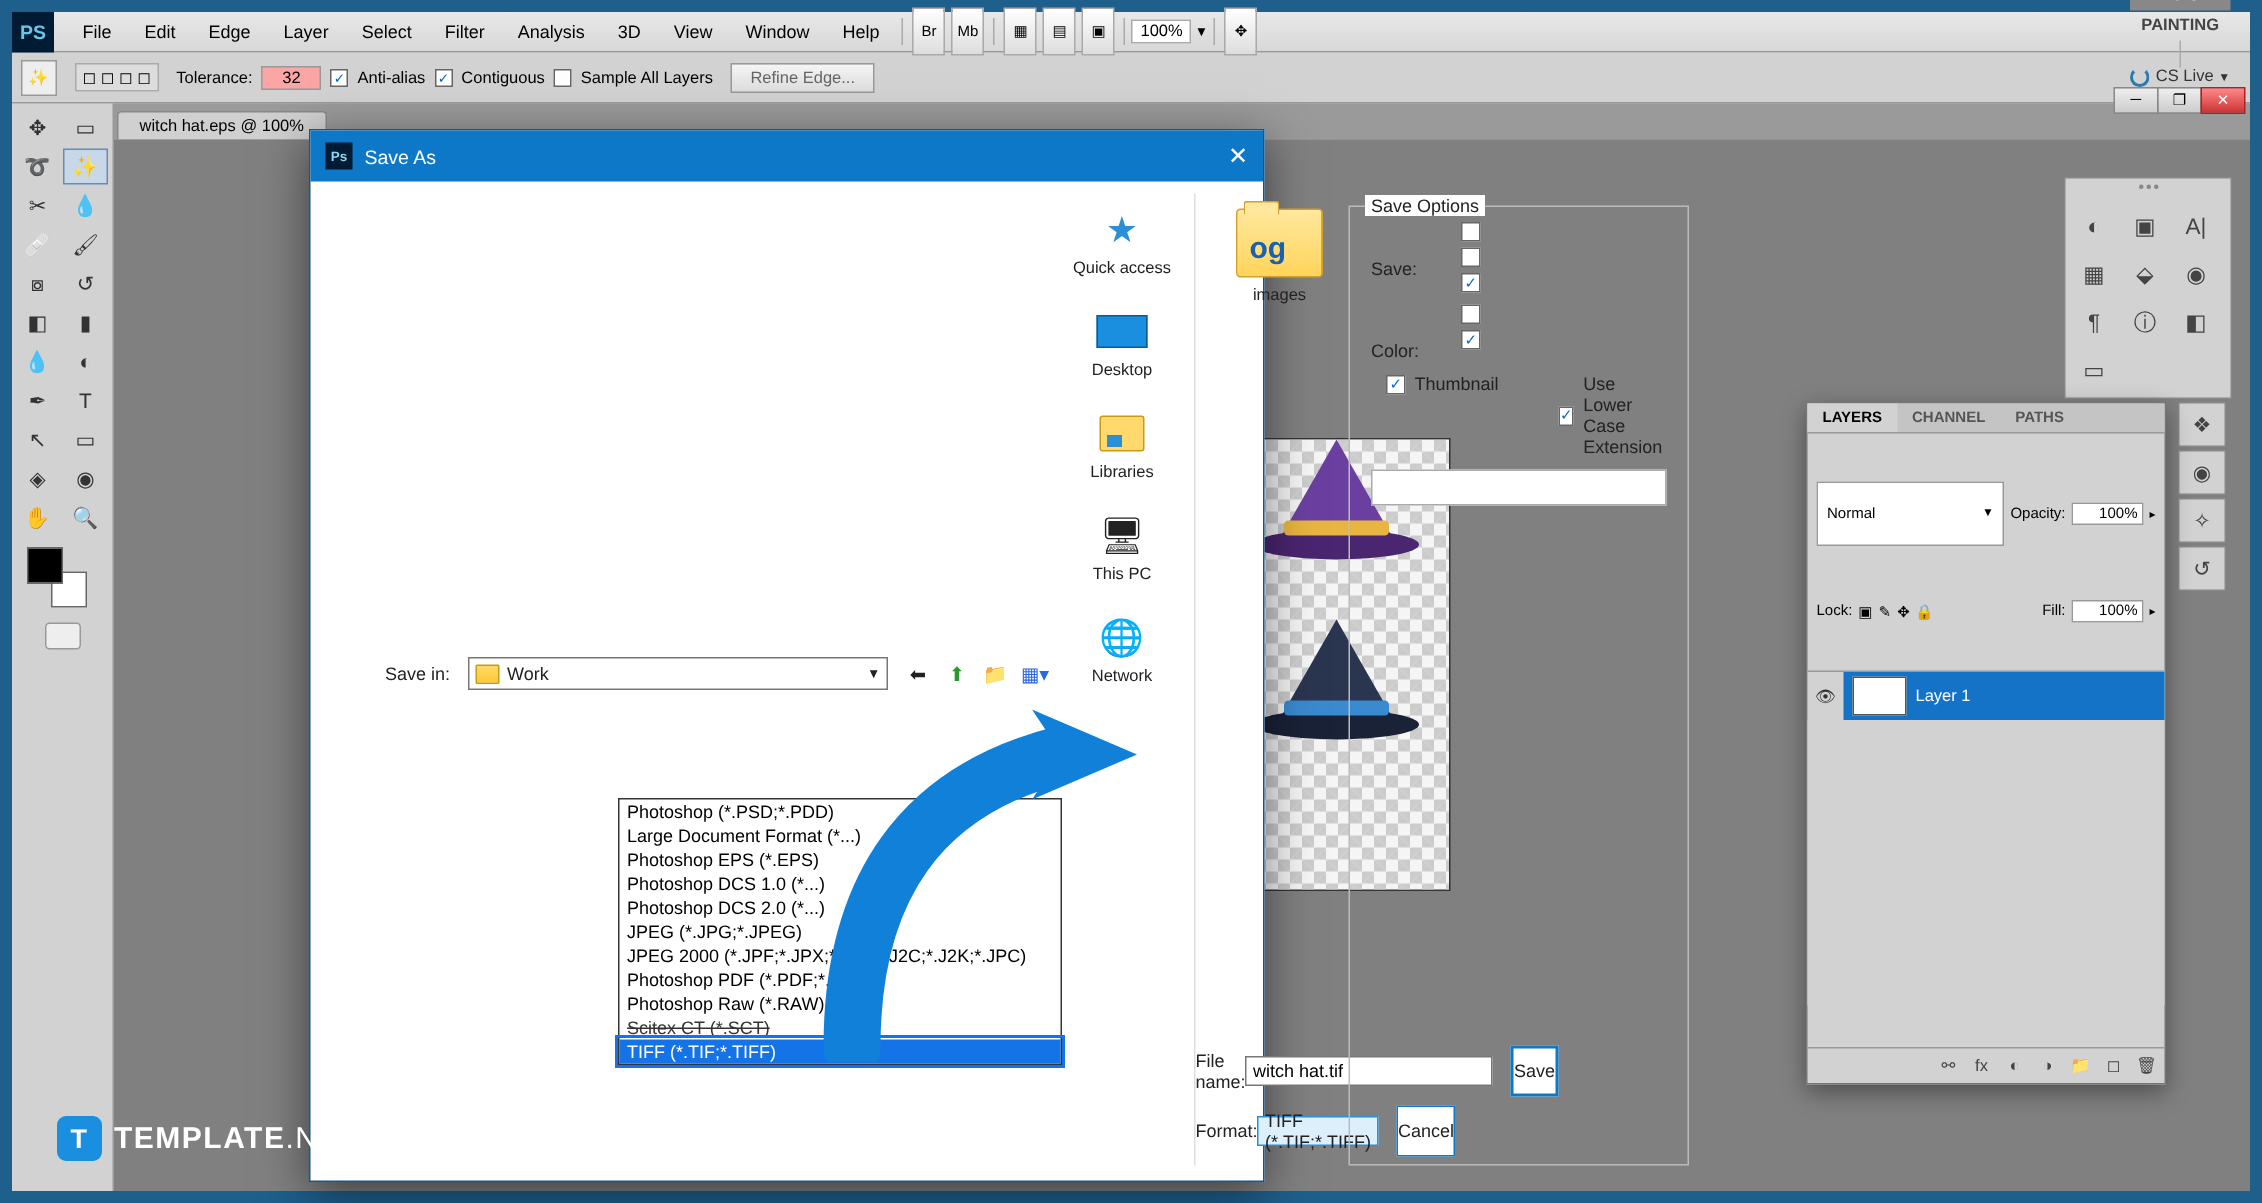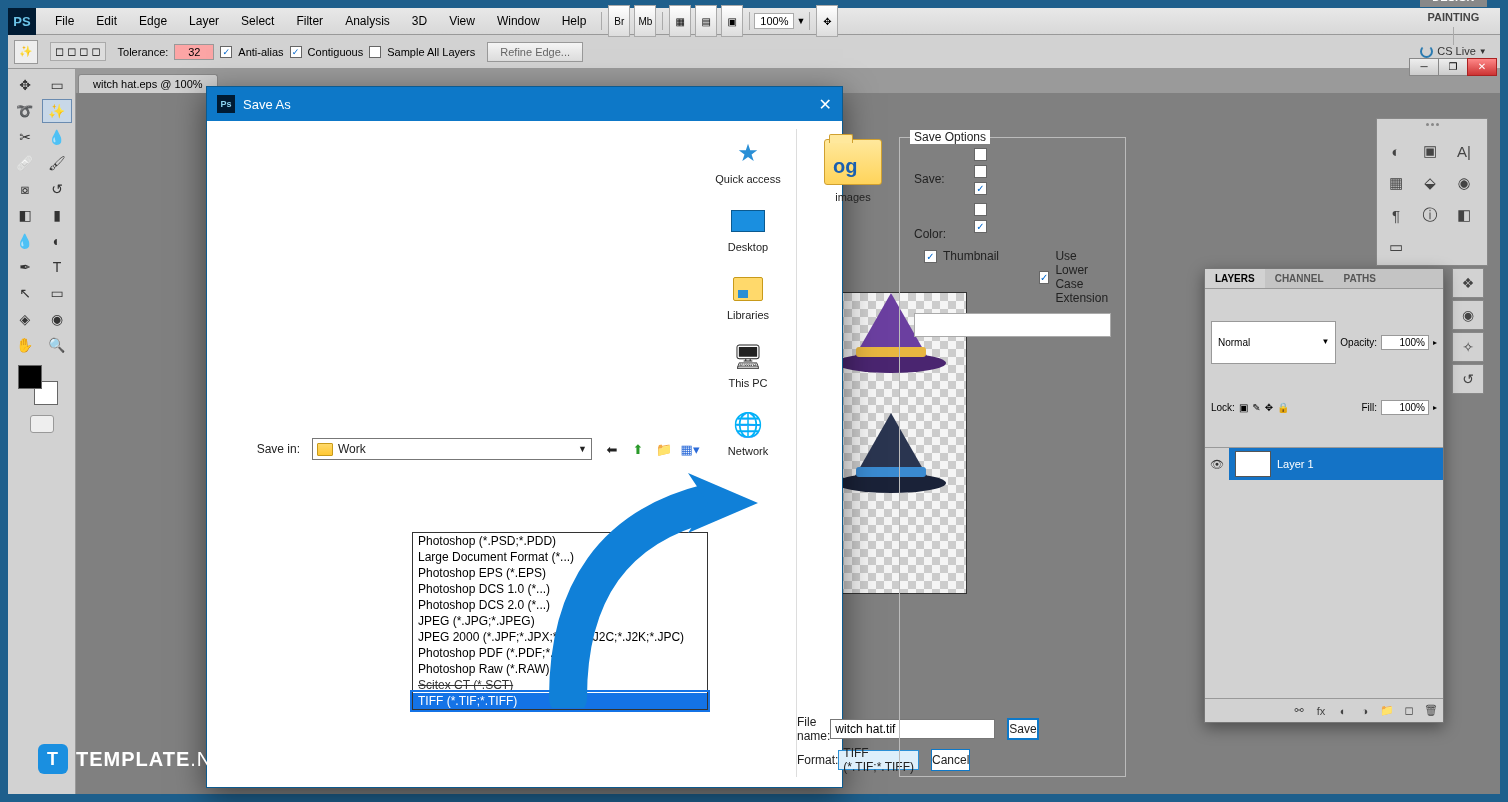--- a/index.html
+++ b/index.html
@@ -103,21 +103,21 @@
 .folder-item { width:72px; text-align:center; font-size:11px; }
 .folder-big { width:58px; height:46px; background:linear-gradient(#FFE89C,#FFD45B); border:1px solid #D0A030; border-radius:3px; margin:0 auto 6px; position:relative; }
 .folder-big::before { content:""; position:absolute; top:-6px; left:4px; width:22px; height:8px; background:#FFE89C; border:1px solid #D0A030; border-bottom:none; border-radius:2px 2px 0 0; }
 .folder-tag { position:absolute; bottom:6px; left:8px; font-size:20px; font-weight:bold; color:#1A5FB0; }
 
 .dlg-fields { margin-top:auto; }
 .fld-row { display:flex; align-items:center; margin-bottom:6px; }
 .fld-row label { width:100px; }
 .txt-input { flex:1; height:20px; border:1px solid #777; background:#FFF; padding:0 4px; font-size:12px; }
 .fmt-select { flex:1; height:20px; border:1px solid #2A8FD6; background:#DDEFFB; padding:0 4px; font-size:12px; display:flex; align-items:center; }
-.dlg-btn { width:78px; height:22px; border:1px solid #0D78C8; background:#FFF; font-size:12px; display:flex; align-items:center; justify-content:center; margin-left:12px; }
+.dlg-btn { width:78px; height:34px; border:1px solid #0D78C8; background:#FFF; font-size:12px; display:flex; align-items:center; justify-content:center; margin-left:12px; }
 .dlg-btn.save { border:2px solid #0D78C8; }
 
 
 .fmt-list { position:absolute; left:404px; top:524px; width:296px; background:#FFF; border:1px solid #333; font-size:12px; z-index:50; }
 .fmt-list .opt { padding:1px 5px; white-space:nowrap; }
 .fmt-list .opt.sel { background:#1473E6; color:#FFF; outline:2px solid #1473E6; outline-offset:1px; }
 .fmt-list .opt.strike { text-decoration:line-through; color:#333; }
 
 .save-options { border:1px solid #BBB; margin:8px 0 0 0; padding:10px 14px 14px; font-size:12px; position:relative; }
 .save-options .legend { position:absolute; top:-8px; left:10px; background:#FFF; padding:0 4px; }

